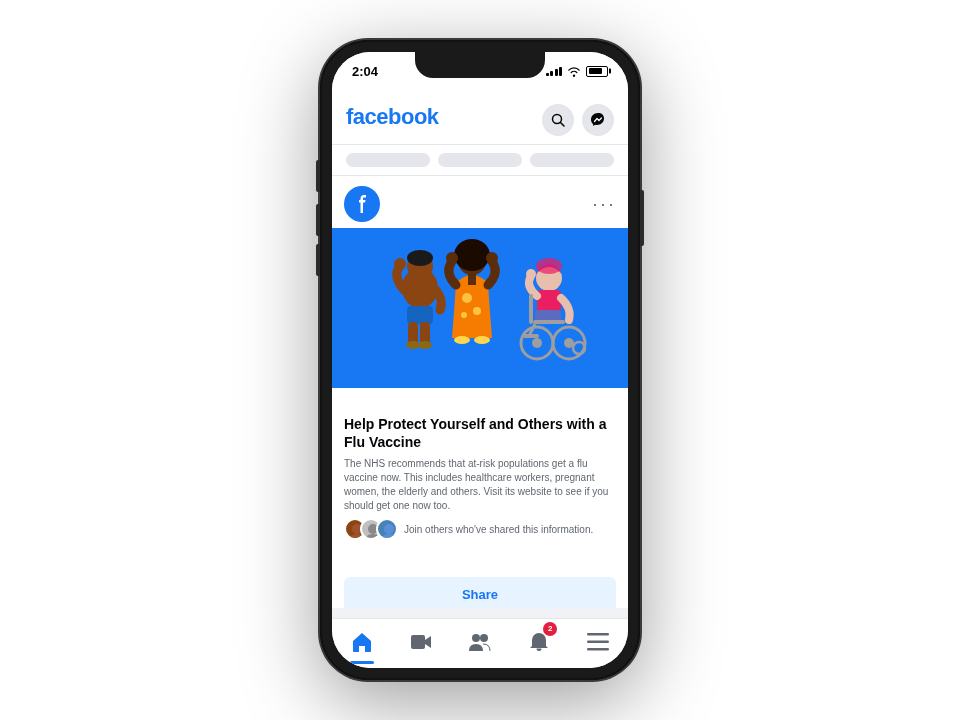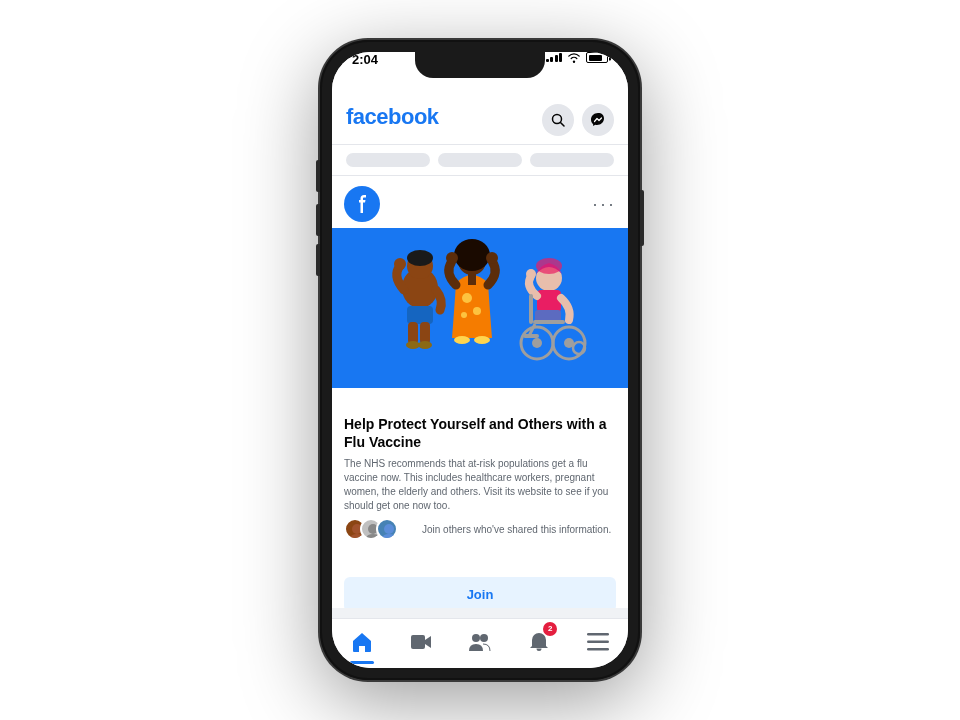--- a/index.html
+++ b/index.html
@@ -78,21 +78,21 @@
       border-radius: 0 0 18px 18px;
       z-index: 100;
     }
 
     
     .status-bar {
       position: relative;
       height: 44px;
       background: #fff;
       display: flex;
-      align-items: flex-start;
+      align-items: center;
       justify-content: space-between;
       padding: 0 20px 6px;
       z-index: 50;
     }
     .status-time {
       font-size: 13px;
       font-weight: 600;
       color: #000;
     }
     .status-icons {
@@ -252,21 +252,21 @@
       font-size: 10px;
       color: #606770;
       line-height: 1.4;
       margin-bottom: 5px;
     }
 
     
     .shared-row {
       display: flex;
       align-items: center;
-      gap: 20px;
+      gap: 2px;
       margin-bottom: 10px;
     }
     .shared-avatars {
       display: flex;
     }
     .shared-avatar {
       width: 22px;
       height: 22px;
       border-radius: 50%;
       border: 2px solid #fff;
@@ -541,21 +541,21 @@
                   <circle cx="11" cy="9" r="5" fill="#5b8dd9"></circle>
                   <path d="M3,22 Q3,14 11,14 Q19,14 19,22" fill="#5b8dd9"></path>
                 </svg>
               </div>
             </div>
             <span class="shared-text">Join others who've shared this information.</span>
           </div>
         </div>
 
         <div class="action-buttons">
-          <button class="btn-share">Join</button>
+          <button class="btn-share">Share</button>
           <button class="btn-website">Go to Website</button>
         </div>
       </div>
 
     </div>
 
     <div class="bottom-nav">
 
       <div class="nav-item">
         <svg width="24" height="22" viewBox="0 0 24 22" fill="#1877f2">

